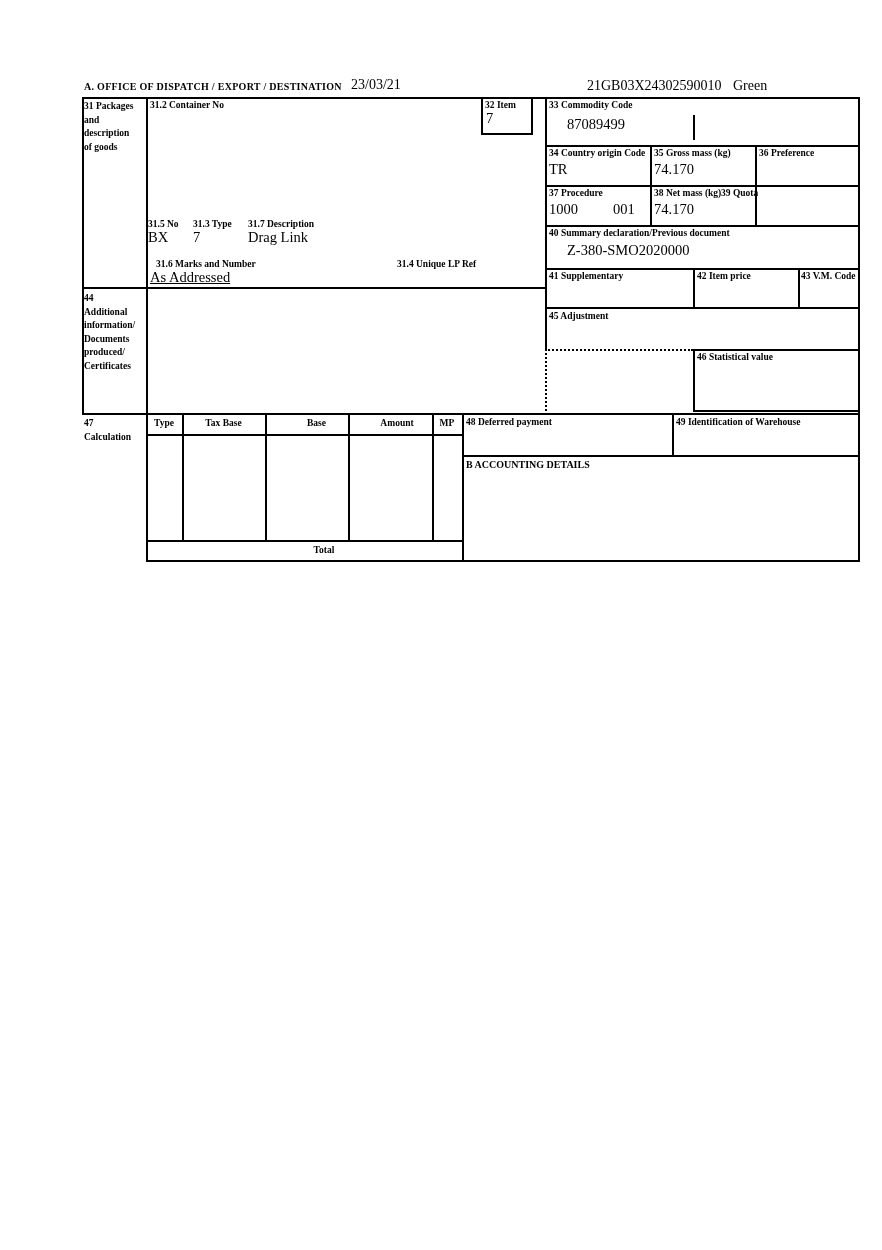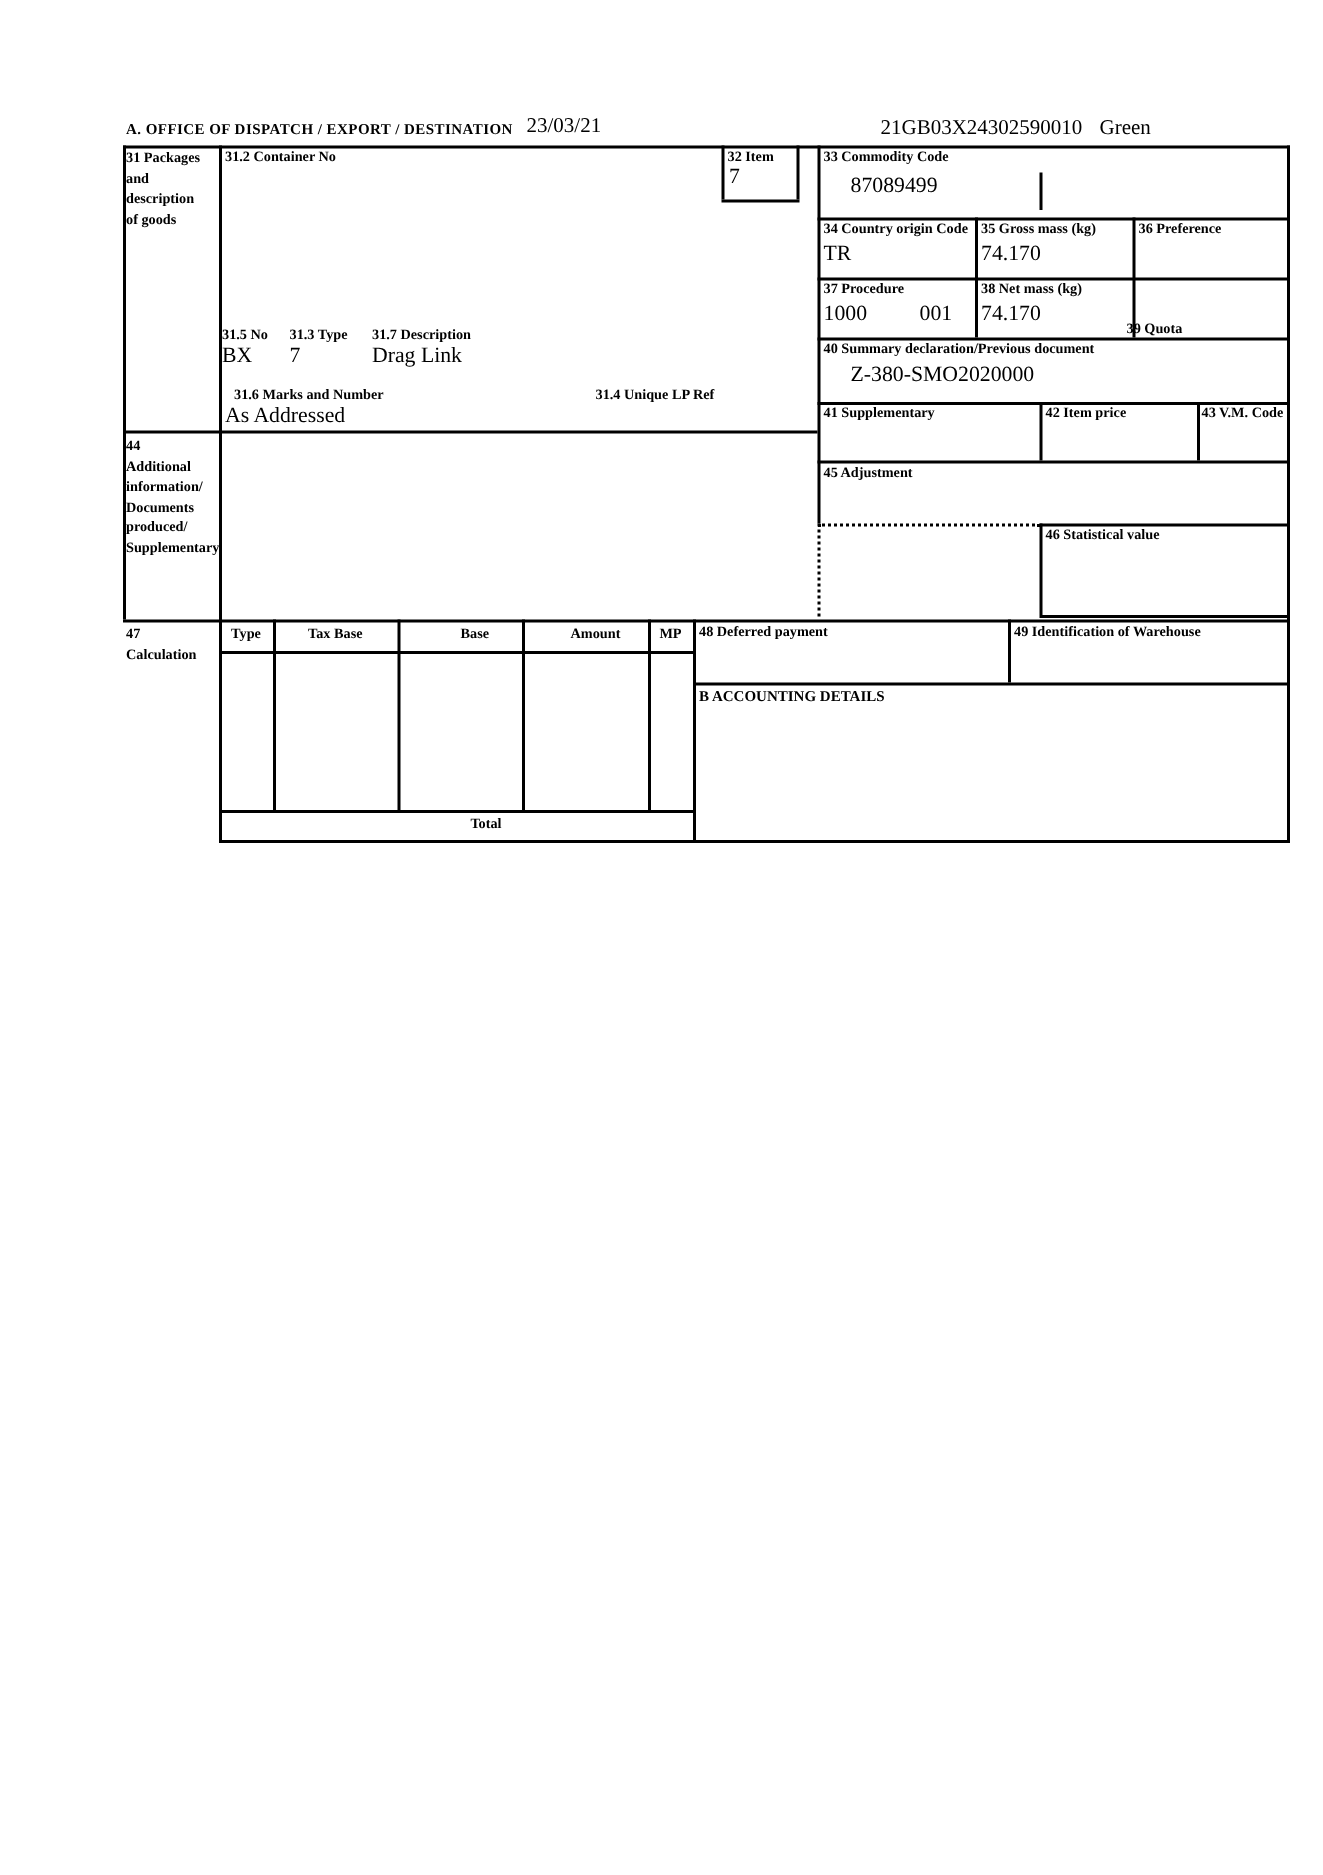--- a/index.html
+++ b/index.html
@@ -88,47 +88,47 @@
 <div class="val" style="left:549px;top:162px;">TR</div>
 <div class="lbl" style="left:654px;top:148px;">35 Gross mass (kg)</div>
 <div class="val" style="left:654px;top:162px;">74.170</div>
 <div class="lbl" style="left:759px;top:148px;">36 Preference</div>
 
 <div class="lbl" style="left:549px;top:188px;">37 Procedure</div>
 <div class="val" style="left:549px;top:202px;">1000</div>
 <div class="val" style="left:613px;top:202px;">001</div>
 <div class="lbl" style="left:654px;top:188px;">38 Net mass (kg)</div>
 <div class="val" style="left:654px;top:202px;">74.170</div>
-<div class="lbl" style="left:751px;top:188px;margin-top:27px;">39 Quota</div>
+<div class="lbl" style="left:721px;top:188px;">39 Quota</div>
 
 <div class="lbl" style="left:148px;top:219px;">31.5 No</div>
 <div class="lbl" style="left:193px;top:219px;">31.3 Type</div>
 <div class="lbl" style="left:248px;top:219px;">31.7 Description</div>
 <div class="val" style="left:148px;top:230px;">BX</div>
 <div class="val" style="left:193px;top:230px;">7</div>
 <div class="val" style="left:248px;top:230px;">Drag Link</div>
 
 <div class="lbl" style="left:549px;top:228px;">40 Summary declaration/Previous document</div>
 <div class="val" style="left:567px;top:243px;">Z-380-SMO2020000</div>
 
 <div class="lbl" style="left:156px;top:259px;">31.6 Marks and Number</div>
-<div class="val" style="left:150px;top:270px;">As Addressed</div>
+<div class="val" style="left:150px;top:270px;text-decoration:underline;">As Addressed</div>
 <div class="lbl" style="left:397px;top:259px;">31.4 Unique LP Ref</div>
 
 <div class="lbl" style="left:549px;top:271px;">41 Supplementary</div>
 <div class="lbl" style="left:697px;top:271px;">42 Item price</div>
 <div class="lbl" style="left:801px;top:271px;">43 V.M. Code</div>
 
 <div class="lblblock" style="left:84px;top:292px;">
   <div>44</div>
   <div>Additional</div>
   <div>information/</div>
   <div>Documents</div>
   <div>produced/</div>
-  <div>Supplementary</div>
+  <div>Certificates</div>
 </div>
 
 <div class="lbl" style="left:549px;top:311px;">45 Adjustment</div>
 <div class="lbl" style="left:697px;top:352px;">46 Statistical value</div>
 
 <div class="lblblock" style="left:84px;top:417px;">
   <div>47</div>
   <div>Calculation</div>
 </div>
 <div class="colhdr" style="left:146px;top:418px;width:36px;">Type</div>

